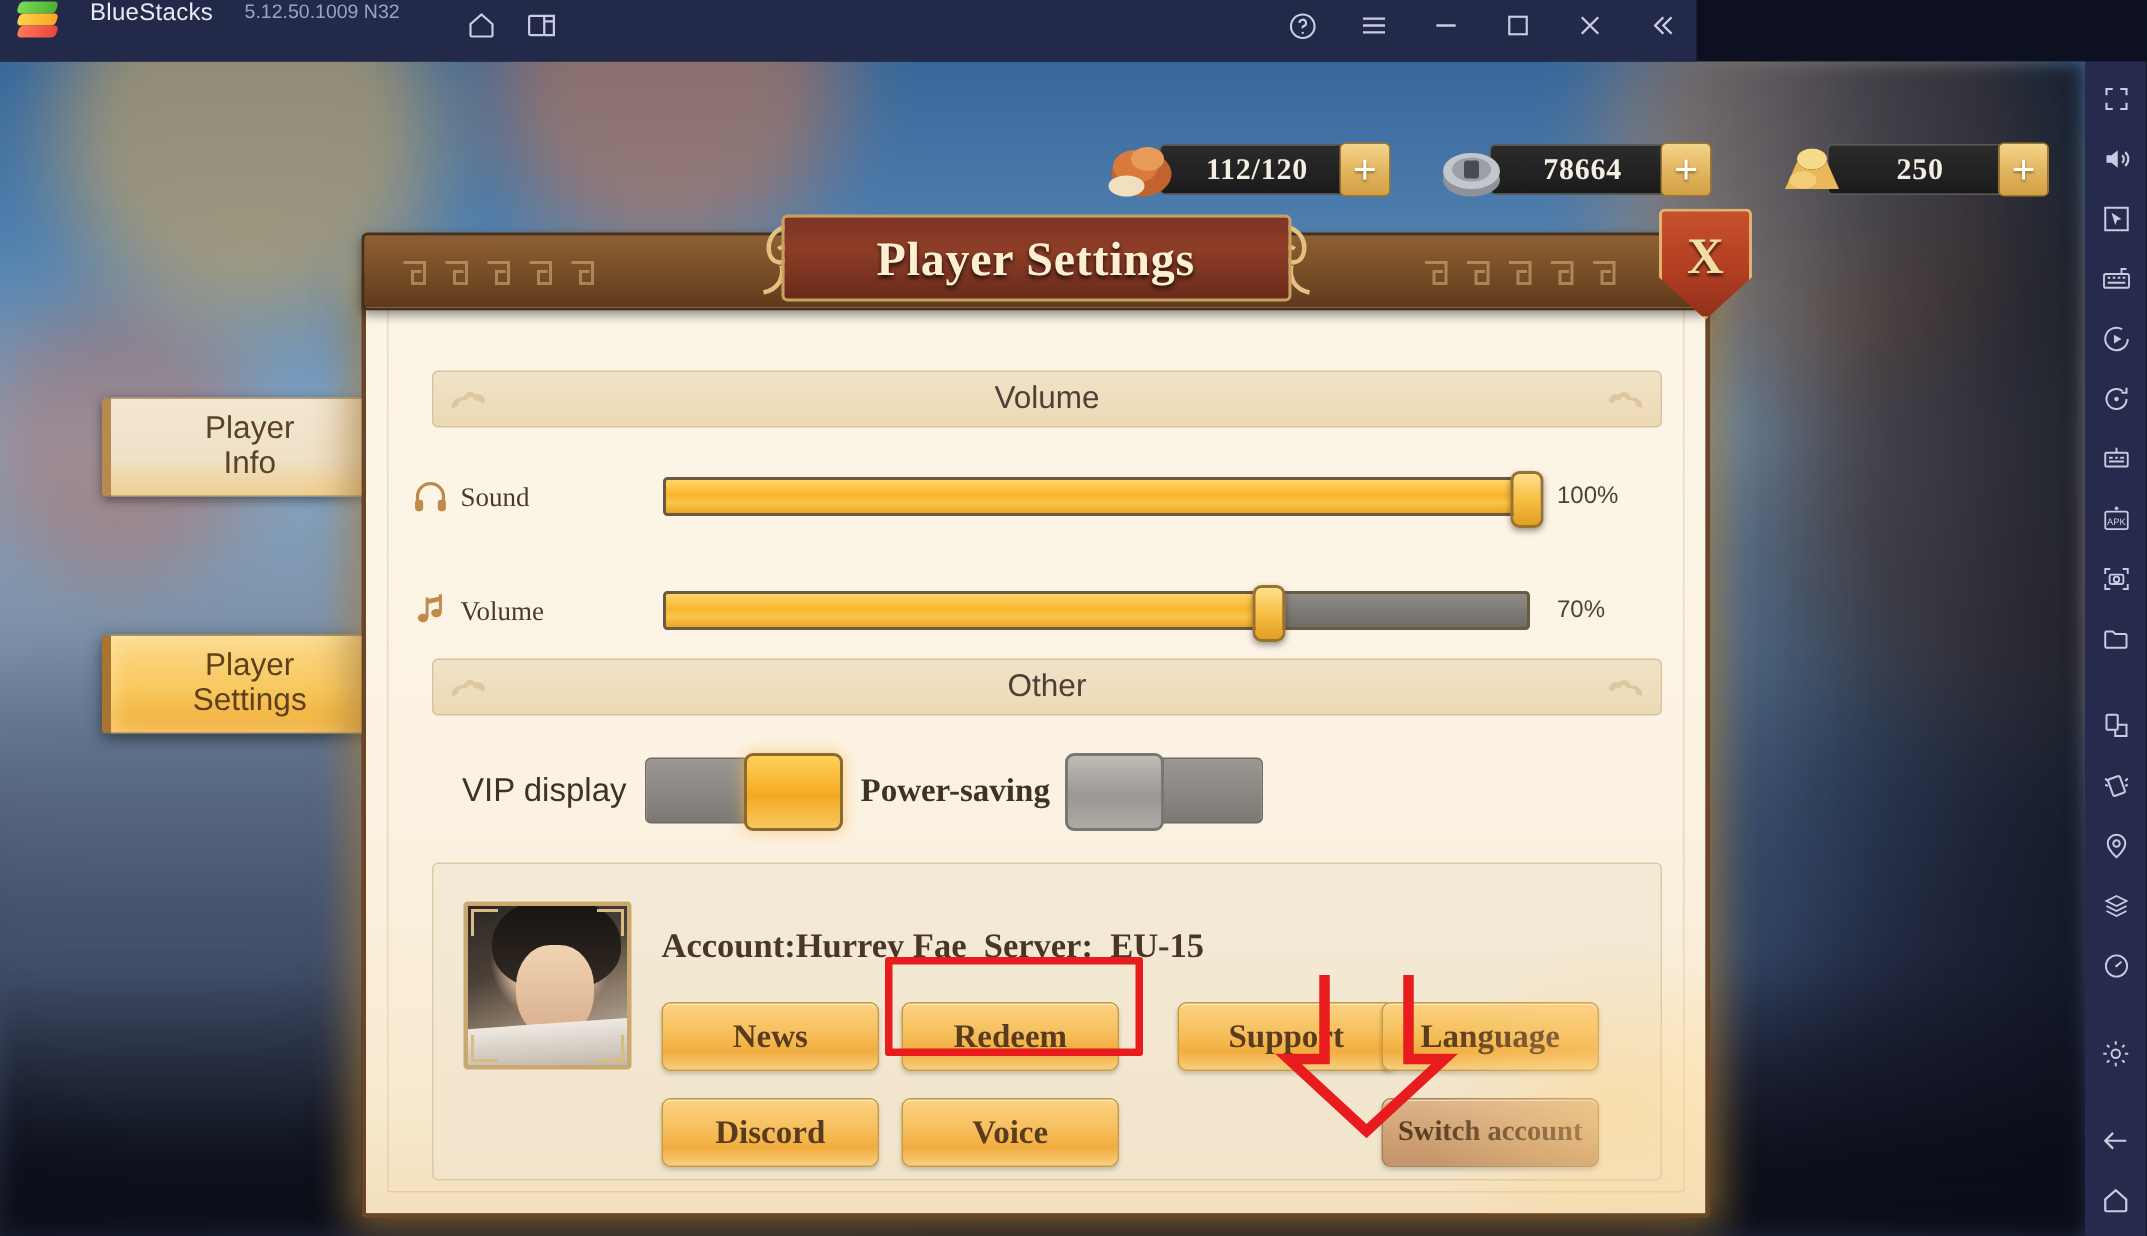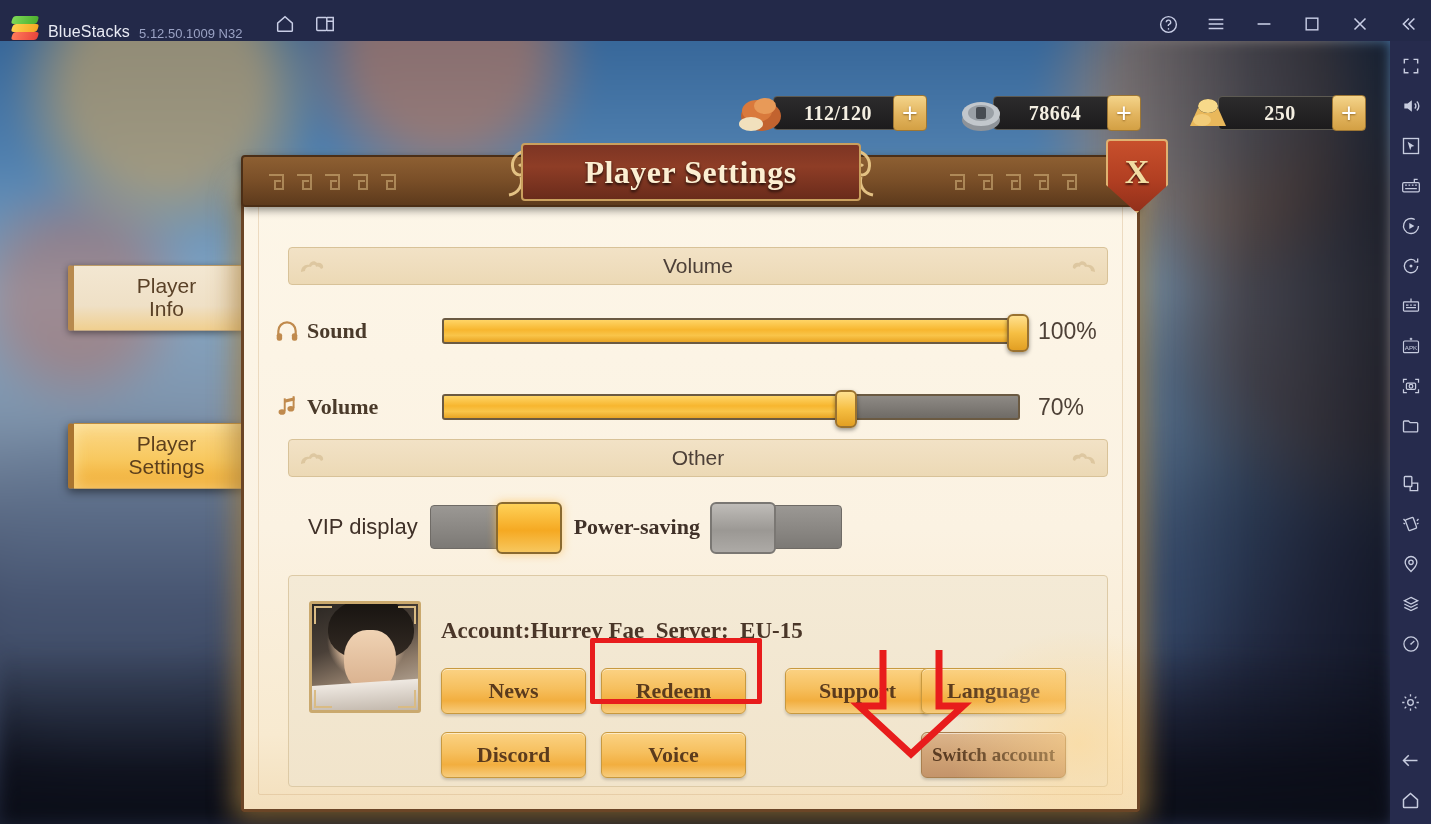--- a/index.html
+++ b/index.html
@@ -6,24 +6,25 @@
   html, body {
     width: 1431px; height: 824px;
     overflow: hidden;
     font-family: "Liberation Sans", sans-serif;
     background: #0d1020;
   }
   #root { position: relative; width: 1431px; height: 824px; }
 
   
   .titlebar {
-    position: absolute; left: 0; top: 0; width: 1431px; height: 41px;
+    position: absolute; left: 0; top: 0; width: 1131px; height: 41px;
     background: #232949;
-    display: flex; align-items: flex-end;
+    display: flex; align-items: flex-start;
     z-index: 60;
+    gap: 12px;
   }
   .bs-logo {
     width: 26px; height: 26px; margin-left: 12px; margin-right: 10px;
     position: relative; flex: none;
   }
   .bs-logo i { position: absolute; left: 0; display: block; width: 26px; height: 8px;
     border-radius: 3px; transform: skewX(-18deg); }
   .bs-logo i:nth-child(1) { top: 1px;  background: linear-gradient(90deg,#7ed957,#4caf2e); }
   .bs-logo i:nth-child(2) { top: 9px;  background: linear-gradient(90deg,#ffd24d,#f5a623); }
   .bs-logo i:nth-child(3) { top: 17px; background: linear-gradient(90deg,#ff7a59,#e8453c); }
@@ -183,40 +184,40 @@
   .section-plate .cloud.r { right: 8px; transform: scaleX(-1); }
   .sp-volume { top: 62px; }
   .sp-other  { top: 254px; }
 
   
   .slider-row { position: absolute; left: 30px; width: 840px; height: 44px; display: flex; align-items: center; }
   .sr-sound  { top: 124px; }
   .sr-volume { top: 200px; }
   .sr-label { display: flex; align-items: center; width: 168px; flex: none; }
   .sr-icon { width: 26px; height: 26px; margin-right: 7px; color: #c08a4d; flex: none; }
-  .sr-name { font-family: "Liberation Serif", serif; font-weight: bold; font-size: 22px; color: #4a3a2a; }
+  .sr-name { font-family: "Liberation Serif", serif; font-weight: normal; font-size: 18px; color: #4a3a2a; }
   .track {
     position: relative; width: 578px; height: 26px; flex: none;
     background: linear-gradient(180deg,#8e8a85,#6f6b66);
     border: 2px solid #6b5a42; border-radius: 3px;
   }
   .fill {
     position: absolute; left: 0; top: 0; bottom: 0;
     background: linear-gradient(180deg,#ffd566 0%,#f7b62f 45%,#f9c54a 70%,#e9a423 100%);
     border-radius: 1px;
   }
   .knob {
     position: absolute; top: -6px; width: 22px; height: 38px;
     background: linear-gradient(180deg,#ffe08f 0%,#f6bf43 50%,#e29f23 100%);
     border: 2px solid #9a7230; border-radius: 6px;
     box-shadow: 0 2px 4px rgba(0,0,0,.4);
     transform: translateX(-11px);
     cursor: pointer;
   }
-  .sr-pct { margin-left: 18px; font-size: 23px; color: #4e4137; }
+  .sr-pct { margin-left: 18px; font-size: 16px; color: #4e4137; }
 
   
   .toggle-row { position: absolute; left: 28px; top: 318px; width: 840px; height: 48px; display: flex; align-items: center; margin-left: 36px; }
   .tg-label { font-size: 22px; color: #403128; margin-right: 12px; font-family: "Liberation Sans", sans-serif; }
   .tg-label.serif { font-family: "Liberation Serif", serif; font-weight: bold; }
   .switch {
     position: relative; width: 130px; height: 44px; flex: none; cursor: pointer;
     background: linear-gradient(180deg,#9b9894,#7c7975);
     border: 1px solid #6f6b66; border-radius: 4px;
   }

